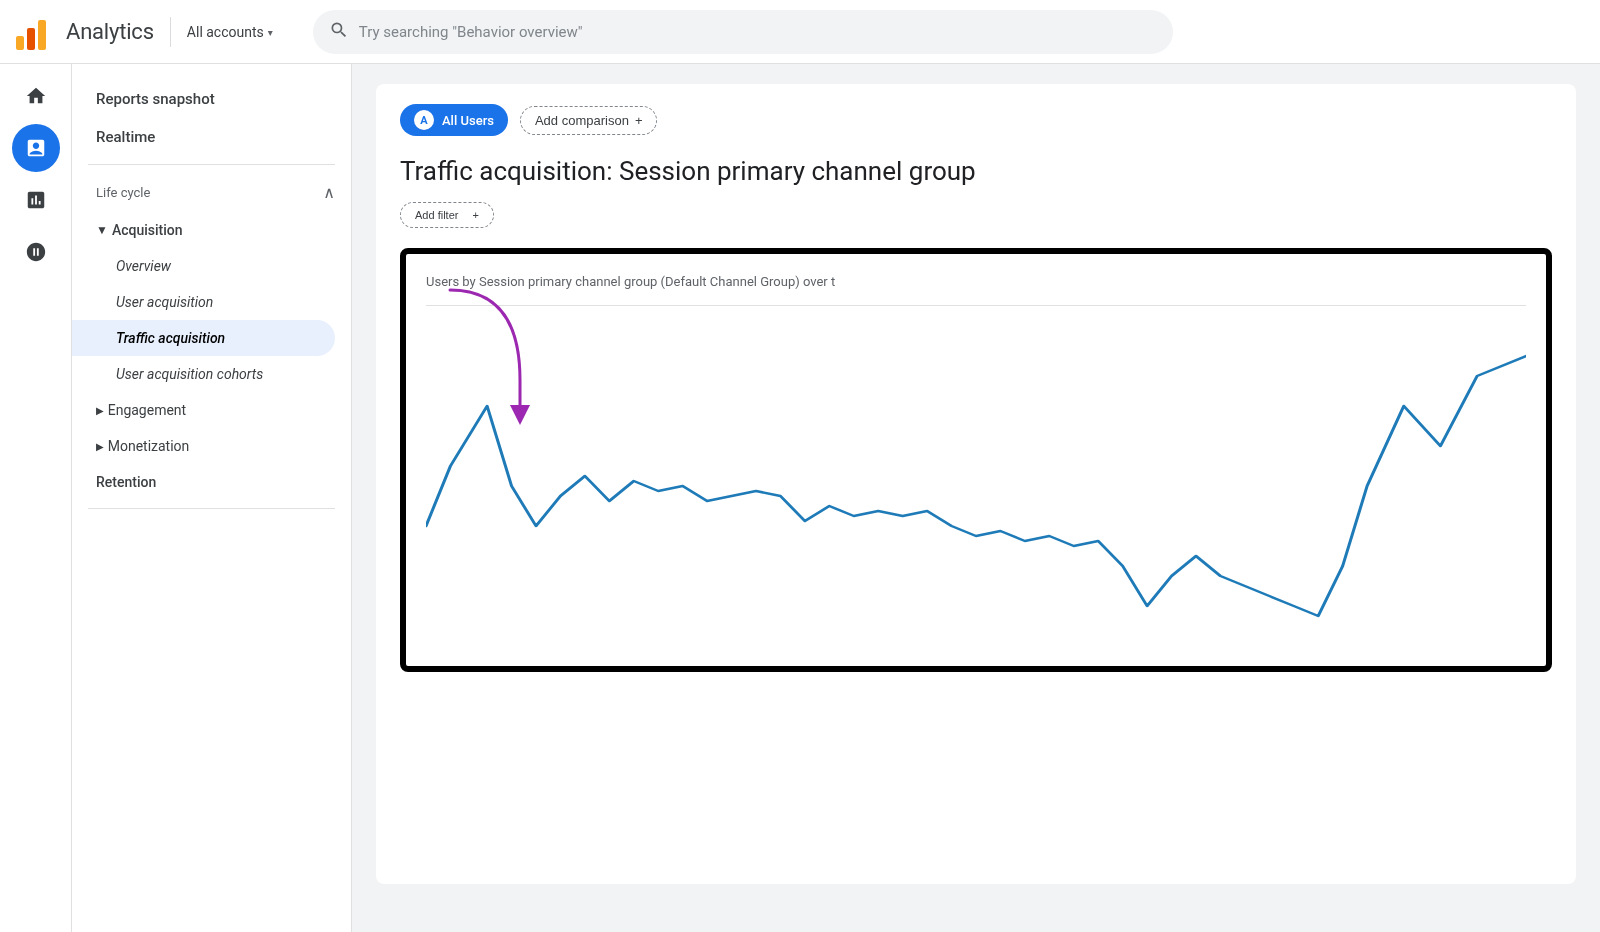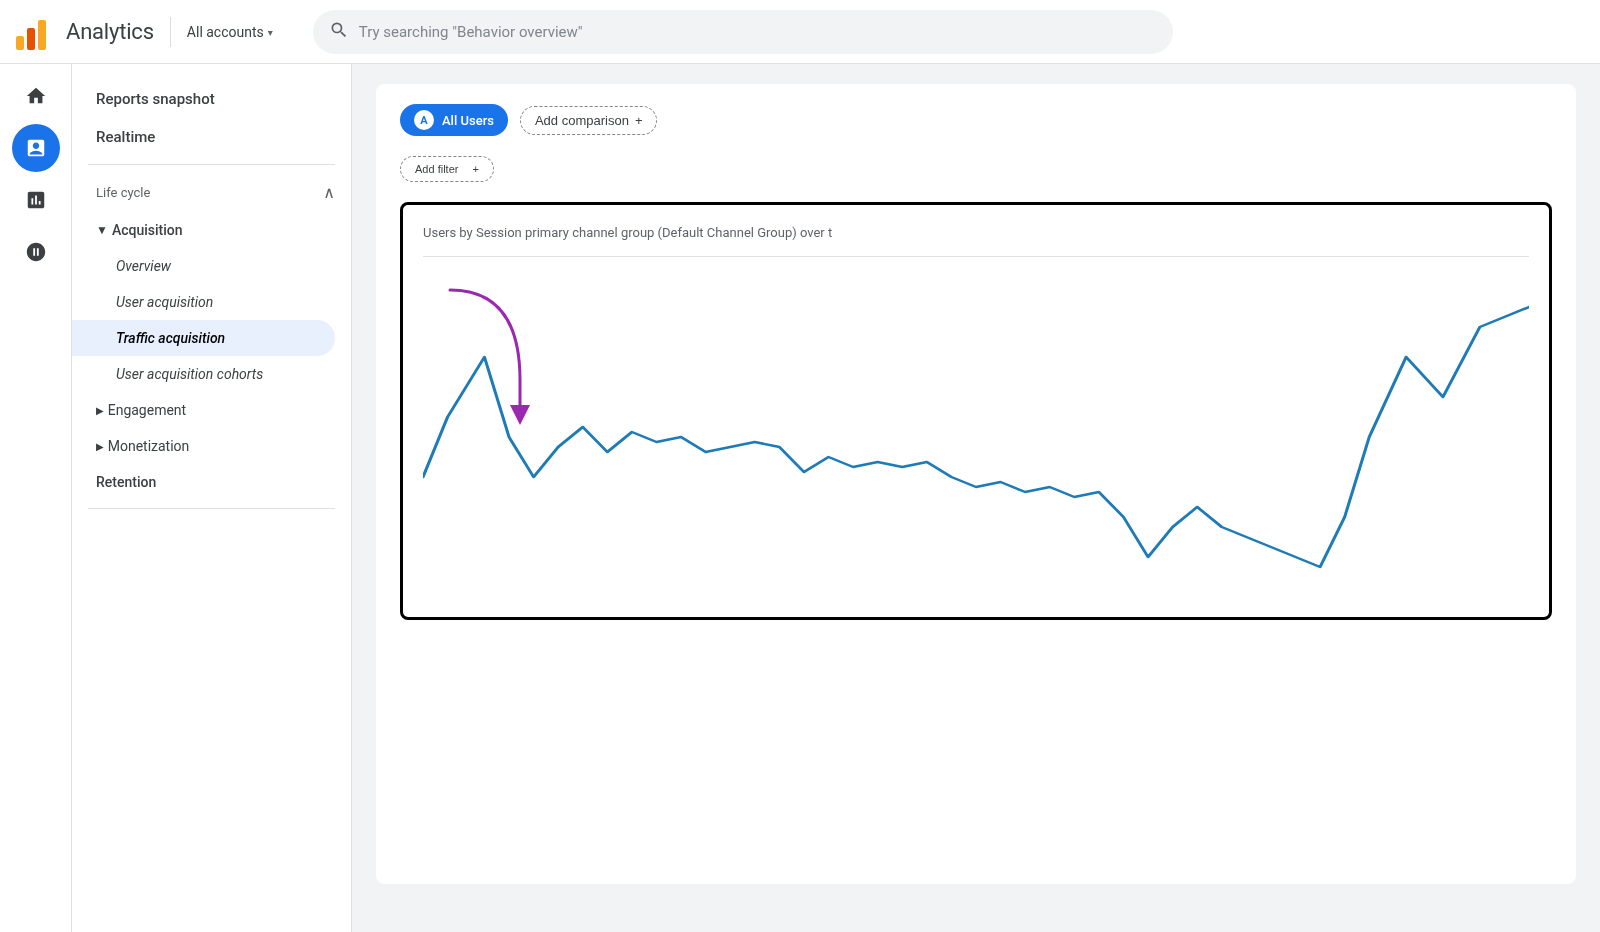--- a/index.html
+++ b/index.html
@@ -261,21 +261,21 @@
       gap: 14px;
       border: 1.5px dashed #80868b;
       border-radius: 16px;
       padding: 6px 14px;
       font-size: 11px;
       color: #3c4043;
       cursor: pointer;
       background: transparent;
     }
     .chart-container {
-      border: 3px solid #000000;
+      border: 6px solid #000000;
       border-radius: 8px;
       padding: 20px;
       min-height: 400px;
       position: relative;
     }
     .chart-subtitle {
       font-size: 13px;
       color: #5f6368;
       margin-bottom: 16px;
     }
@@ -390,20 +390,21 @@
         <div class="all-users-chip">
           <div class="all-users-avatar">A</div>
           <span>All Users</span>
         </div>
         <button class="add-comparison-btn">
           <span>Add comparison</span>
           <span>+</span>
         </button>
       </div>
 
+      <h1 class="page-title">Traffic acquisition: Session primary channel group</h1>
 
       <div class="filter-bar">
         <button class="add-filter-btn">
           <span>Add filter</span>
           <span>+</span>
         </button>
       </div>
 
       <div class="chart-container">
         <div class="chart-subtitle">Users by Session primary channel group (Default Channel Group) over t</div>

